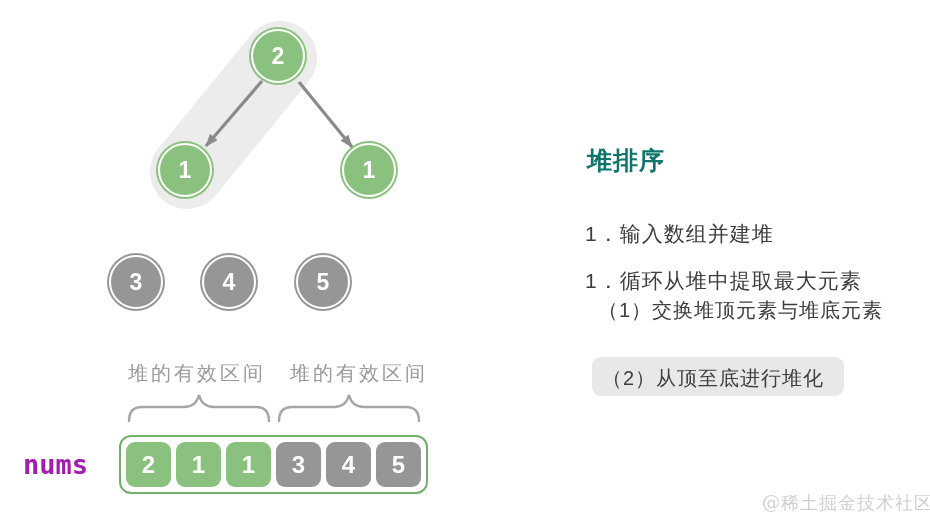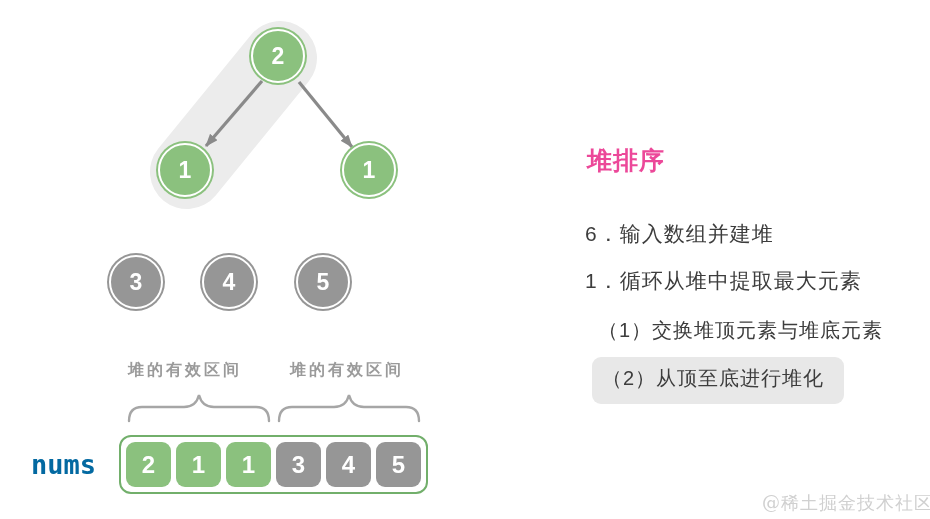--- a/index.html
+++ b/index.html
@@ -23,22 +23,22 @@
     font-size:23px;
     font-weight:bold;
     box-sizing:content-box;
   }
   .node.green { background:#8BC17E; box-shadow:0 0 0 2px #8BC17E; }
   .node.gray  { background:#969696; box-shadow:0 0 0 2px #969696; }
 
   
   .region-label {
     position:absolute;
-    font-size:16px;
-    font-weight:bold;
+    font-size:20px;
+    font-weight:normal;
     letter-spacing:3px;
     color:#9a9a9a;
     white-space:nowrap;
   }
 
   
   .array-box {
     position:absolute;
     left:119px; top:435px;
     display:flex; gap:5px;
@@ -57,31 +57,30 @@
   }
   .cell.green { background:#8BC17E; }
   .cell.gray  { background:#969696; }
 
   .nums-label {
     position:absolute;
     left:23px; top:449px;
     font-family:"DejaVu Sans Mono", monospace;
     font-weight:bold;
     font-size:27px;
-    color:#0369a1;
-    margin-left:8px;
+    color:#a21caf;
   }
 
   
   .panel-title {
     position:absolute;
     left:587px; top:144px;
     font-size:25px;
     font-weight:bold;
-    color:#ec4899;
+    color:#0f766e;
     letter-spacing:1px;
     white-space:nowrap;
   }
   .step {
     position:absolute;
     left:585px;
     font-size:21px;
     font-weight:500;
     color:#3d3d3d;
     letter-spacing:1px;
@@ -93,21 +92,21 @@
     font-size:20px;
     font-weight:500;
     color:#3d3d3d;
     letter-spacing:1px;
     white-space:nowrap;
   }
   .substep.highlighted {
     left:592px;
     background:#e8e8e8;
     border-radius:9px;
-    padding:8px 20px 12px 10px;
+    padding:8px 20px 4px 10px;
   }
 
   .watermark {
     position:absolute;
     left:762px; top:491px;
     font-family:"DejaVu Serif", serif;
     font-size:18px;
     color:#d0d0d0;
     letter-spacing:1px;
     white-space:nowrap;
@@ -153,19 +152,19 @@
   <div class="cell green">2</div>
   <div class="cell green">1</div>
   <div class="cell green">1</div>
   <div class="cell gray">3</div>
   <div class="cell gray">4</div>
   <div class="cell gray">5</div>
 </div>
 
 <div class="panel-title">堆排序</div>
 
-<div class="step" style="top:220px">6．输入数组并建堆</div>
+<div class="step" style="top:220px">1．输入数组并建堆</div>
 <div class="step" style="top:267px">1．循环从堆中提取最大元素</div>
 
-<div class="substep" style="top:317px">（1）交换堆顶元素与堆底元素</div>
+<div class="substep" style="top:297px">（1）交换堆顶元素与堆底元素</div>
 <div class="substep highlighted" style="top:357px">（2）从顶至底进行堆化</div>
 
 <div class="watermark">@稀土掘金技术社区</div>
 
 </body></html>

